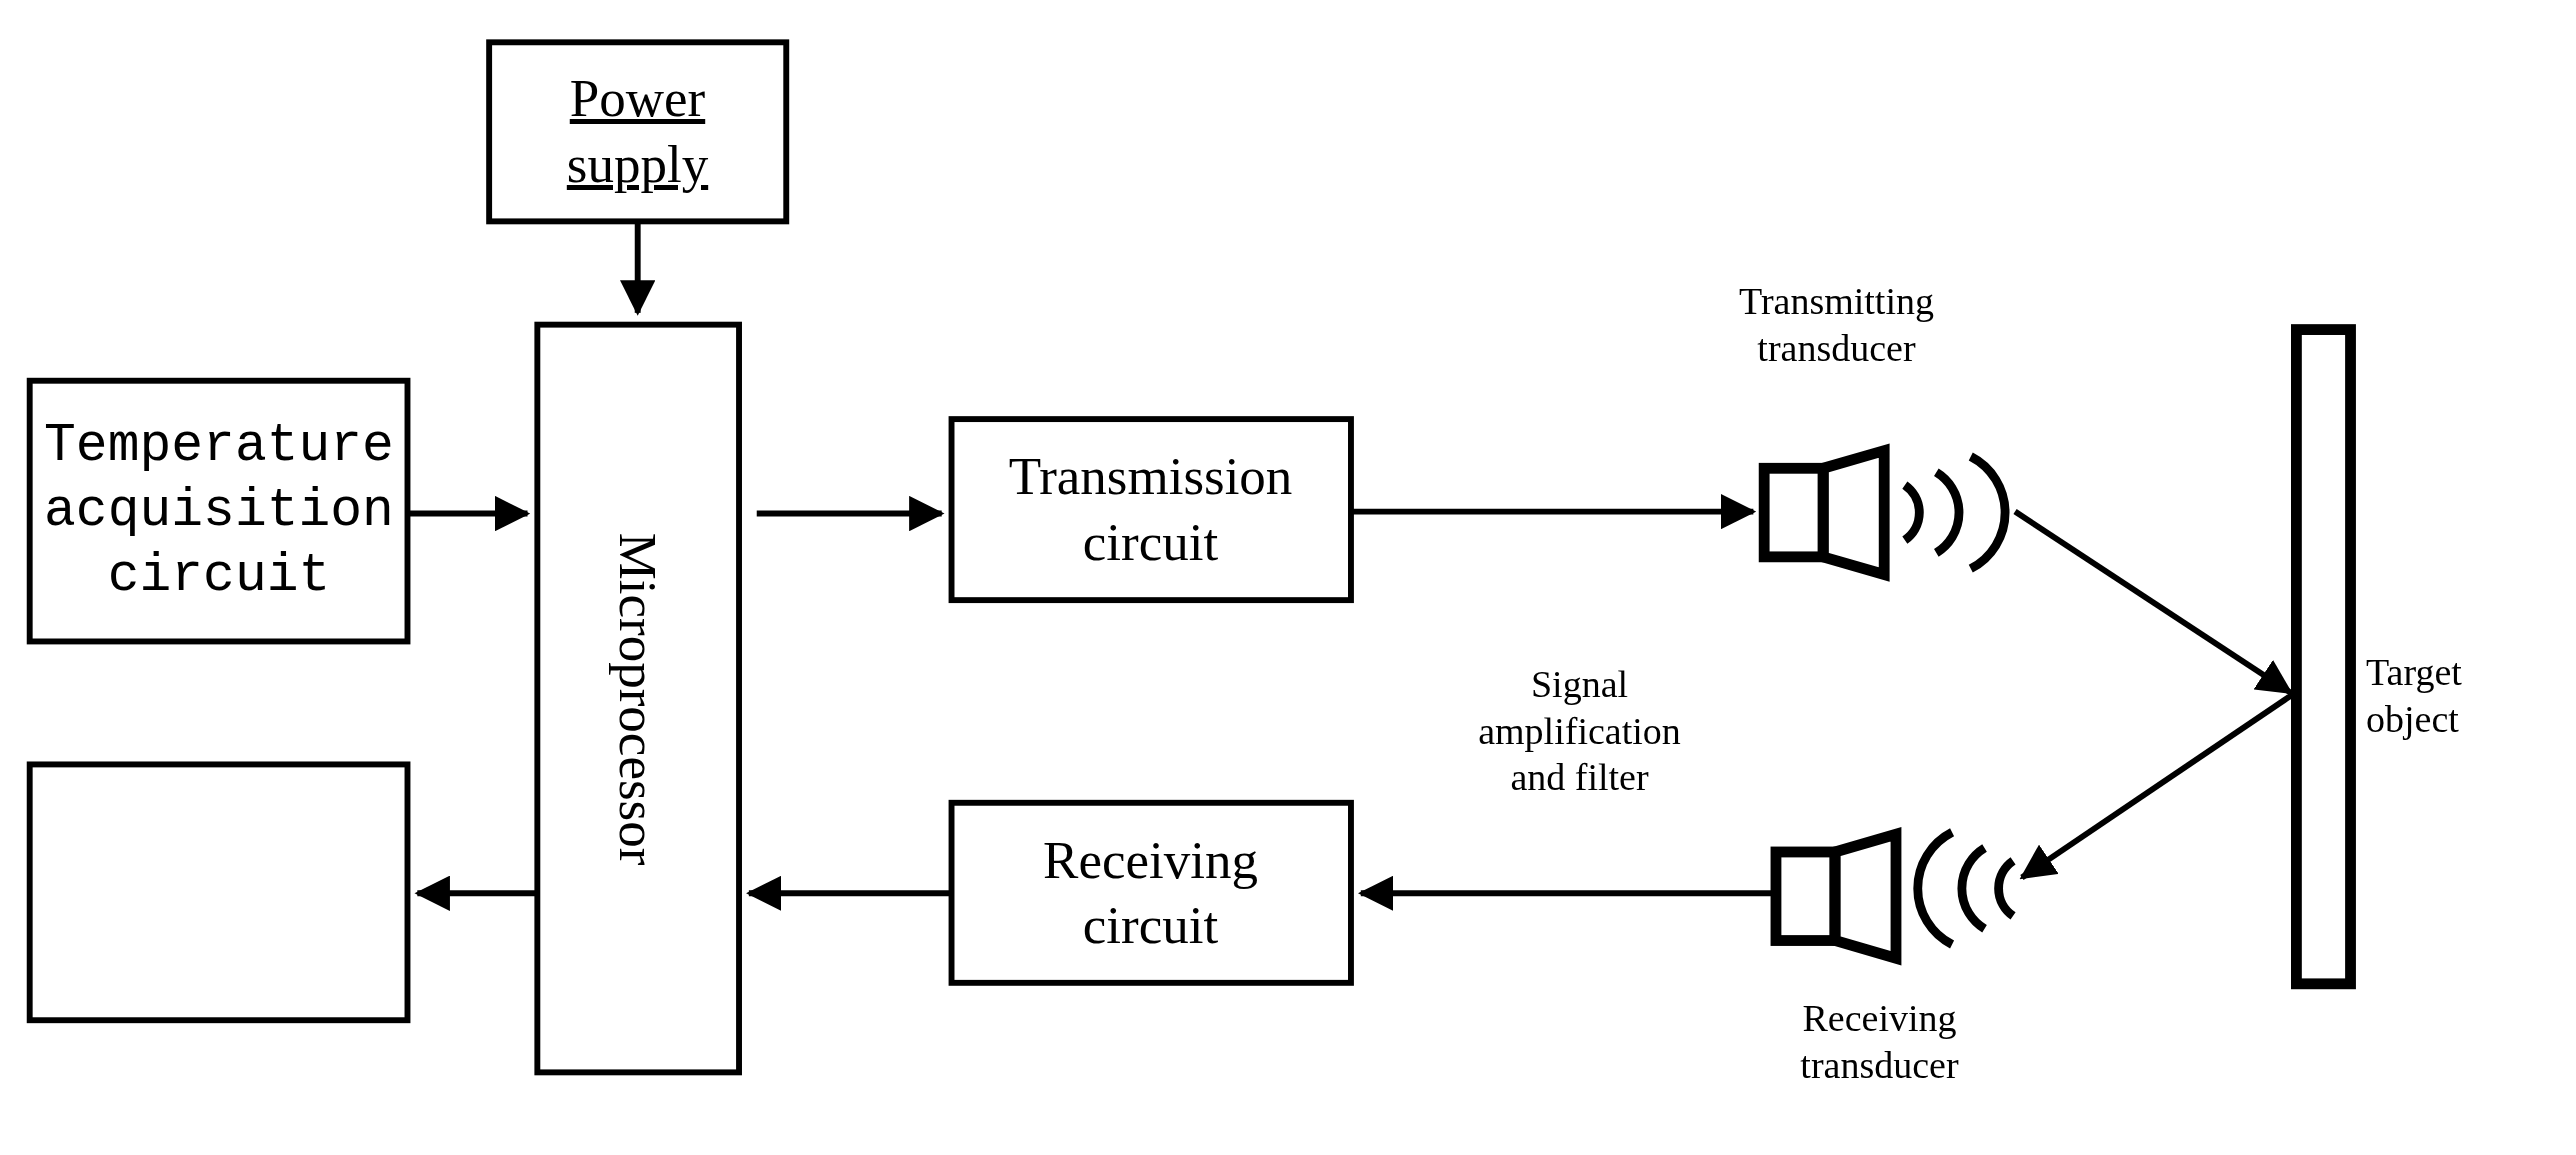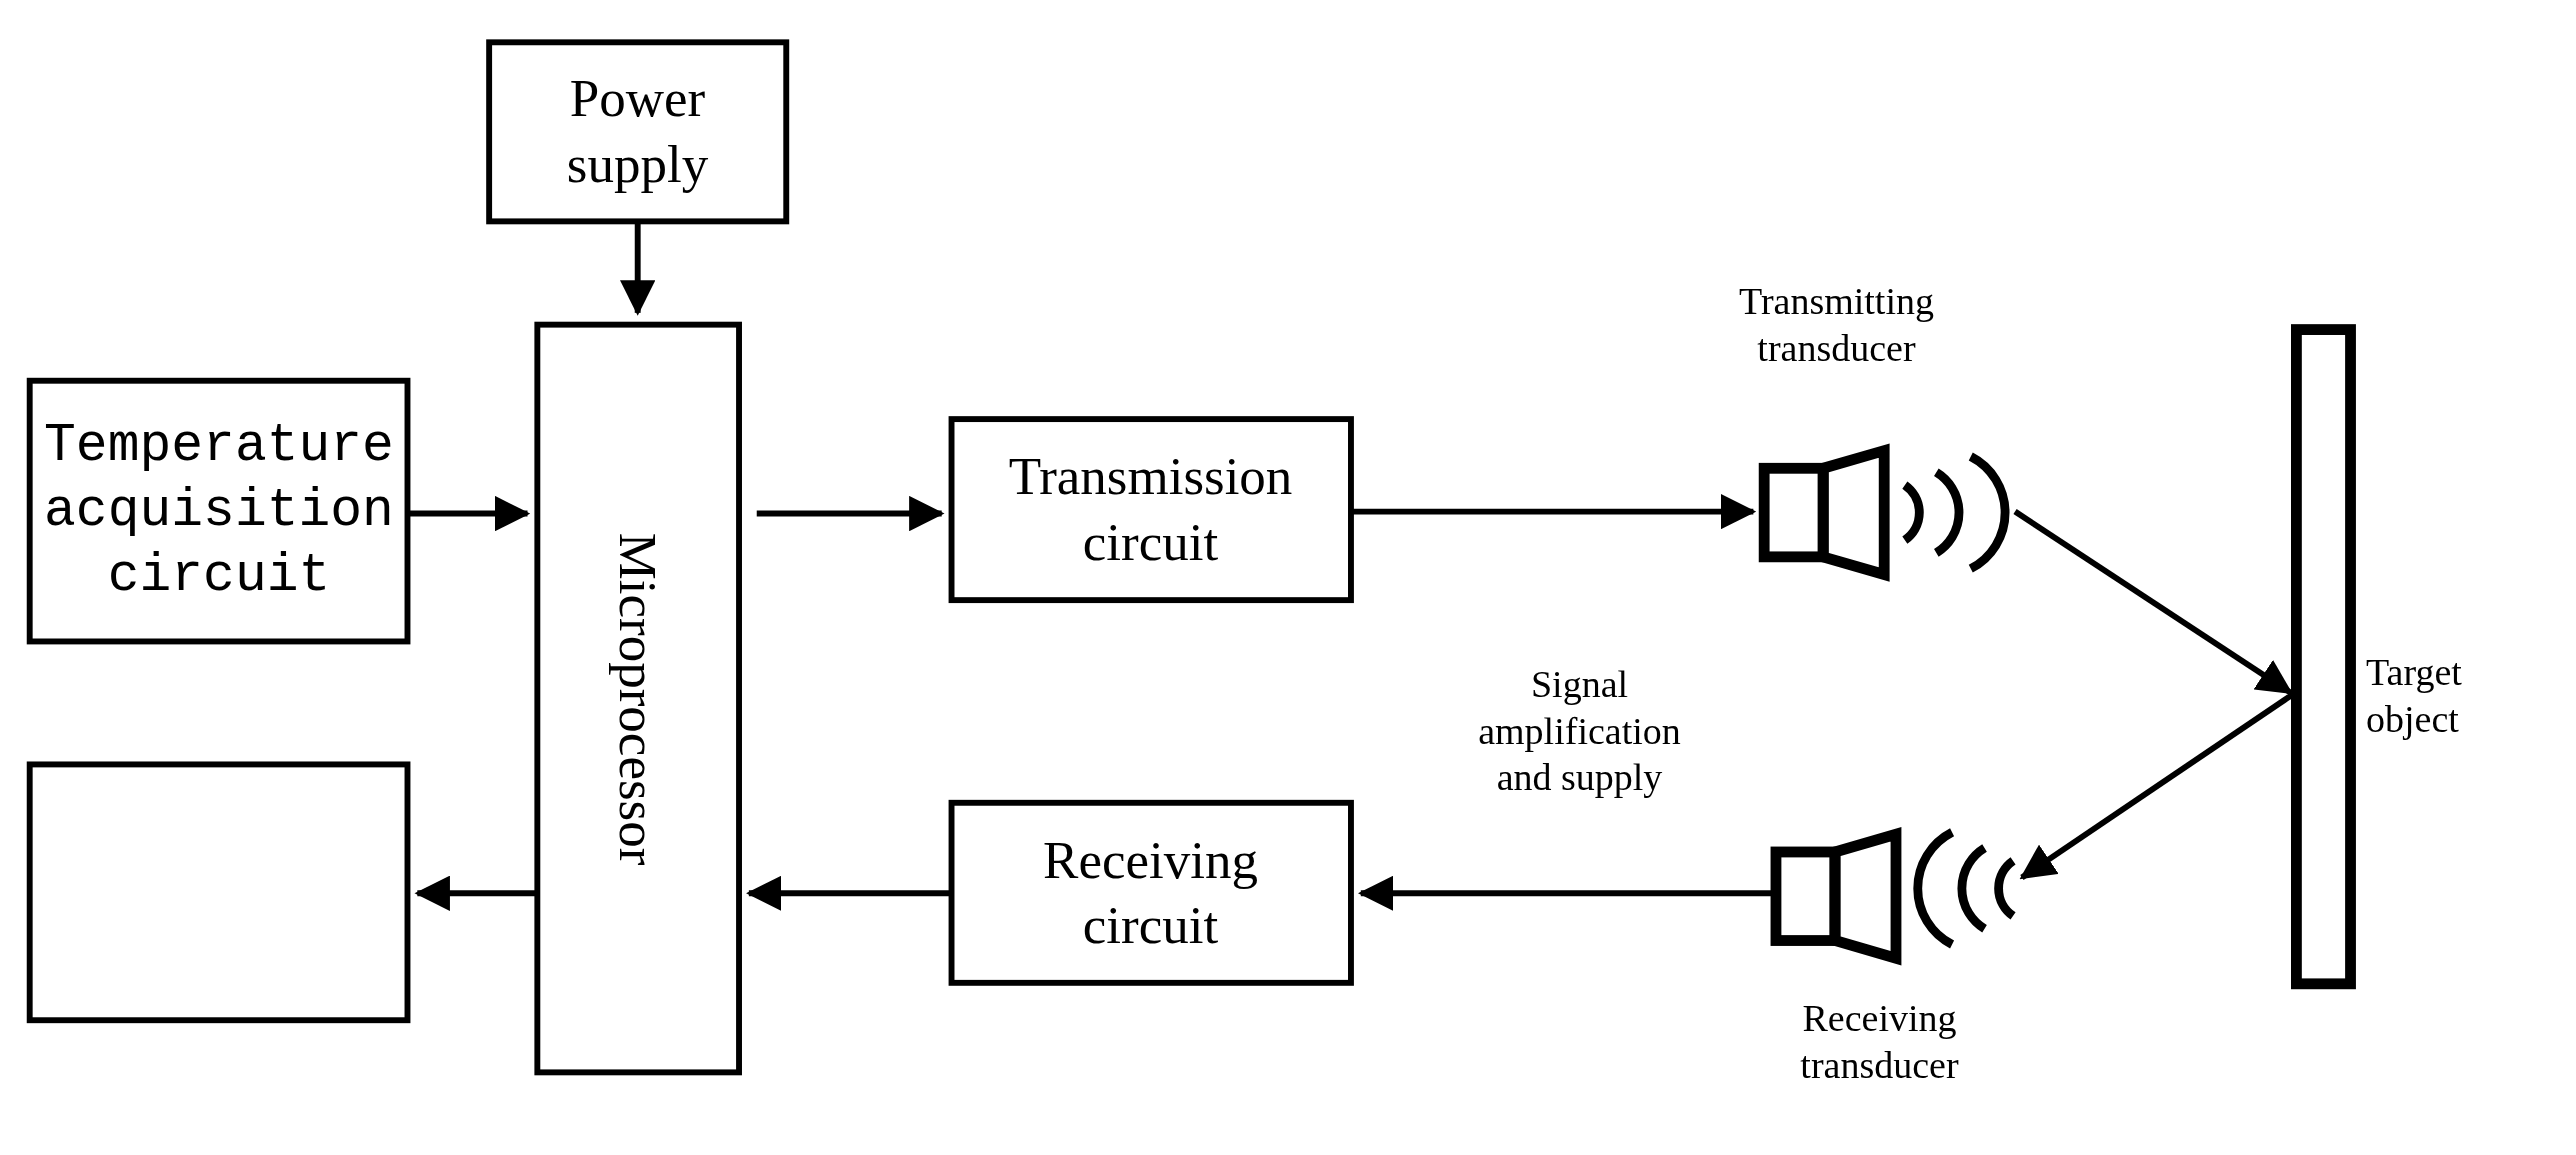--- a/index.html
+++ b/index.html
@@ -119,21 +119,21 @@
       <rect x="1805" y="866" width="60" height="90" fill="none" stroke="#000" stroke-width="11"></rect>
 
       <path d="M 1865 866 L 1927 848 L 1927 974 L 1865 956 Z" fill="none" stroke="#000" stroke-width="11" stroke-linejoin="miter"></path>
 
       <path d="M 1984 846 A 64 64 0 0 0 1984 960" fill="none" stroke="#000" stroke-width="9" stroke-linecap="butt"></path>
       <path d="M 2017 862 A 48 48 0 0 0 2017 944" fill="none" stroke="#000" stroke-width="9" stroke-linecap="butt"></path>
       <path d="M 2046 875 A 34 34 0 0 0 2046 931" fill="none" stroke="#000" stroke-width="9" stroke-linecap="butt"></path>
     </g>
   </svg>
 
-  <div class="box-label" style="left:489px; top:42px; width:297px; height:179px;">Power
+  <div class="box-label" style="left:489px; top:42px; width:297px; height:179px;text-decoration:underline;">Power
 supply</div>
 
   <div class="box-label" style="left:30px; top:381px; width:378px; height:261px;font-family:Liberation Mono, monospace;">Temperature
 acquisition
 circuit</div>
 
   <div class="vert-label" style="left:537px; top:325px; width:202px; height:748px;">Microprocessor</div>
 
   <div class="box-label" style="left:951px; top:419px; width:399px; height:181px;">Transmission
 circuit</div>
@@ -143,19 +143,19 @@
 
 
   <div class="free-label" style="left:1635px; top:278px; width:403px;">Transmitting
 transducer</div>
 
   <div class="free-label" style="left:1678px; top:995px; width:403px;">Receiving
 transducer</div>
 
   <div class="free-label" style="left:1373px; top:661px; width:413px;">Signal
 amplification
-and supply</div>
+and filter</div>
 
   <div class="free-label" style="left:2366px; top:649px; width:207px; text-align:left;">Target
 object</div>
 
 </div>
 
 
 </body></html>

